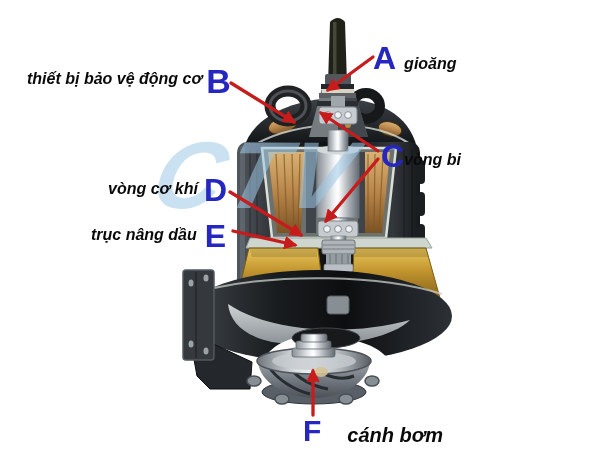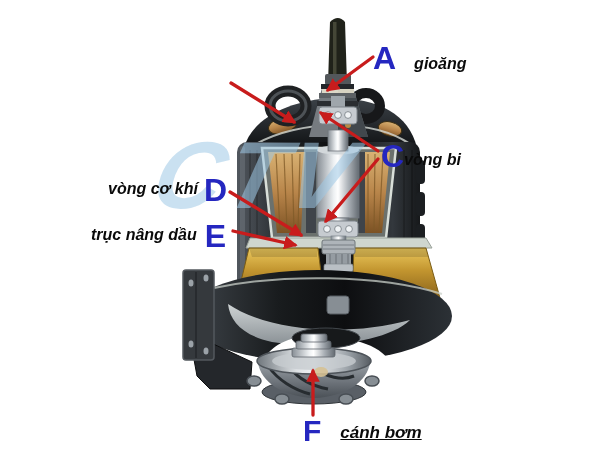--- a/index.html
+++ b/index.html
@@ -4,25 +4,25 @@
 <style>
   html,body{margin:0;padding:0;background:#fff;}
   #stage{position:relative;width:600px;height:450px;background:#fff;overflow:hidden;
          font-family:"Liberation Sans", sans-serif;}
   #art{position:absolute;left:0;top:0;}
   .lbl{position:absolute;display:flex;align-items:flex-start;white-space:nowrap;}
   .lbl .L{font-size:32px;font-weight:bold;line-height:1;color:var(--letter-blue,#2527c0);}
   .lbl .t{font-size:16px;font-weight:bold;font-style:italic;color:var(--label-black,#0a0a0a);line-height:1.1;}
   
   #label-b{left:27px;top:64px;}   #label-b .t{padding-top:6px;} #label-b .L{margin-left:4px;font-size:34px;}
-  #label-a{left:373px;top:42px;}  #label-a .t{padding-top:13px;margin-left:18px;}
+  #label-a{left:373px;top:42px;}  #label-a .t{padding-top:13px;margin-left:8px;}
   #label-c{left:381px;top:140px;} #label-c .t{padding-top:11px;}
   #label-d{left:108px;top:174px;} #label-d .t{padding-top:6px;} #label-d .L{margin-left:6px;}
   #label-e{left:91px;top:220px;}  #label-e .t{padding-top:6px;} #label-e .L{margin-left:8px;}
-  #label-f{left:303px;top:416px;} #label-f .L{font-size:30px;} #label-f .t{padding-top:8px;margin-left:19px;font-size:17px;text-decoration:underline;}
+  #label-f{left:303px;top:416px;} #label-f .L{font-size:30px;} #label-f .t{padding-top:8px;margin-left:26px;font-size:20px;}
   .leader{stroke:var(--leader-red,#c81c1c);stroke-width:3.3;stroke-linecap:round;}
   #wm-text{fill:var(--wm-blue,#9fc8e6);fill-opacity:.55;font-weight:bold;font-style:italic;
            font-size:95px;letter-spacing:3px;font-family:"Liberation Sans",sans-serif;}
 </style>
 </head>
 <body>
 
 <div id="stage">
 
   <svg id="art" width="600" height="450" viewBox="0 0 600 450">
@@ -236,20 +236,24 @@
       <line class="leader" x1="373" y1="57" x2="328" y2="90" marker-end="url(#ah)"></line>
       <line class="leader" x1="231" y1="83" x2="294" y2="122" marker-end="url(#ah)"></line>
       <line class="leader" x1="378" y1="151" x2="321" y2="113" marker-end="url(#ah)"></line>
       <line class="leader" x1="378" y1="159" x2="326" y2="221" marker-end="url(#ah)"></line>
       <line class="leader" x1="230" y1="192" x2="301" y2="235" marker-end="url(#ah)"></line>
       <line class="leader" x1="233" y1="231" x2="295" y2="245" marker-end="url(#ah)"></line>
       <line class="leader" x1="313" y1="415" x2="313" y2="371" marker-end="url(#ah)"></line>
     </g>
   </svg>
 
+  <div class="lbl" id="label-b">
+    <span class="t">thiết bị bảo vệ động cơ</span>
+    <span class="L">B</span>
+  </div>
 
   <div class="lbl" id="label-a">
     <span class="L">A</span>
     <span class="t">gioăng</span>
   </div>
 
   <div class="lbl" id="label-c">
     <span class="L">C</span>
     <span class="t">vòng bi</span>
   </div>

